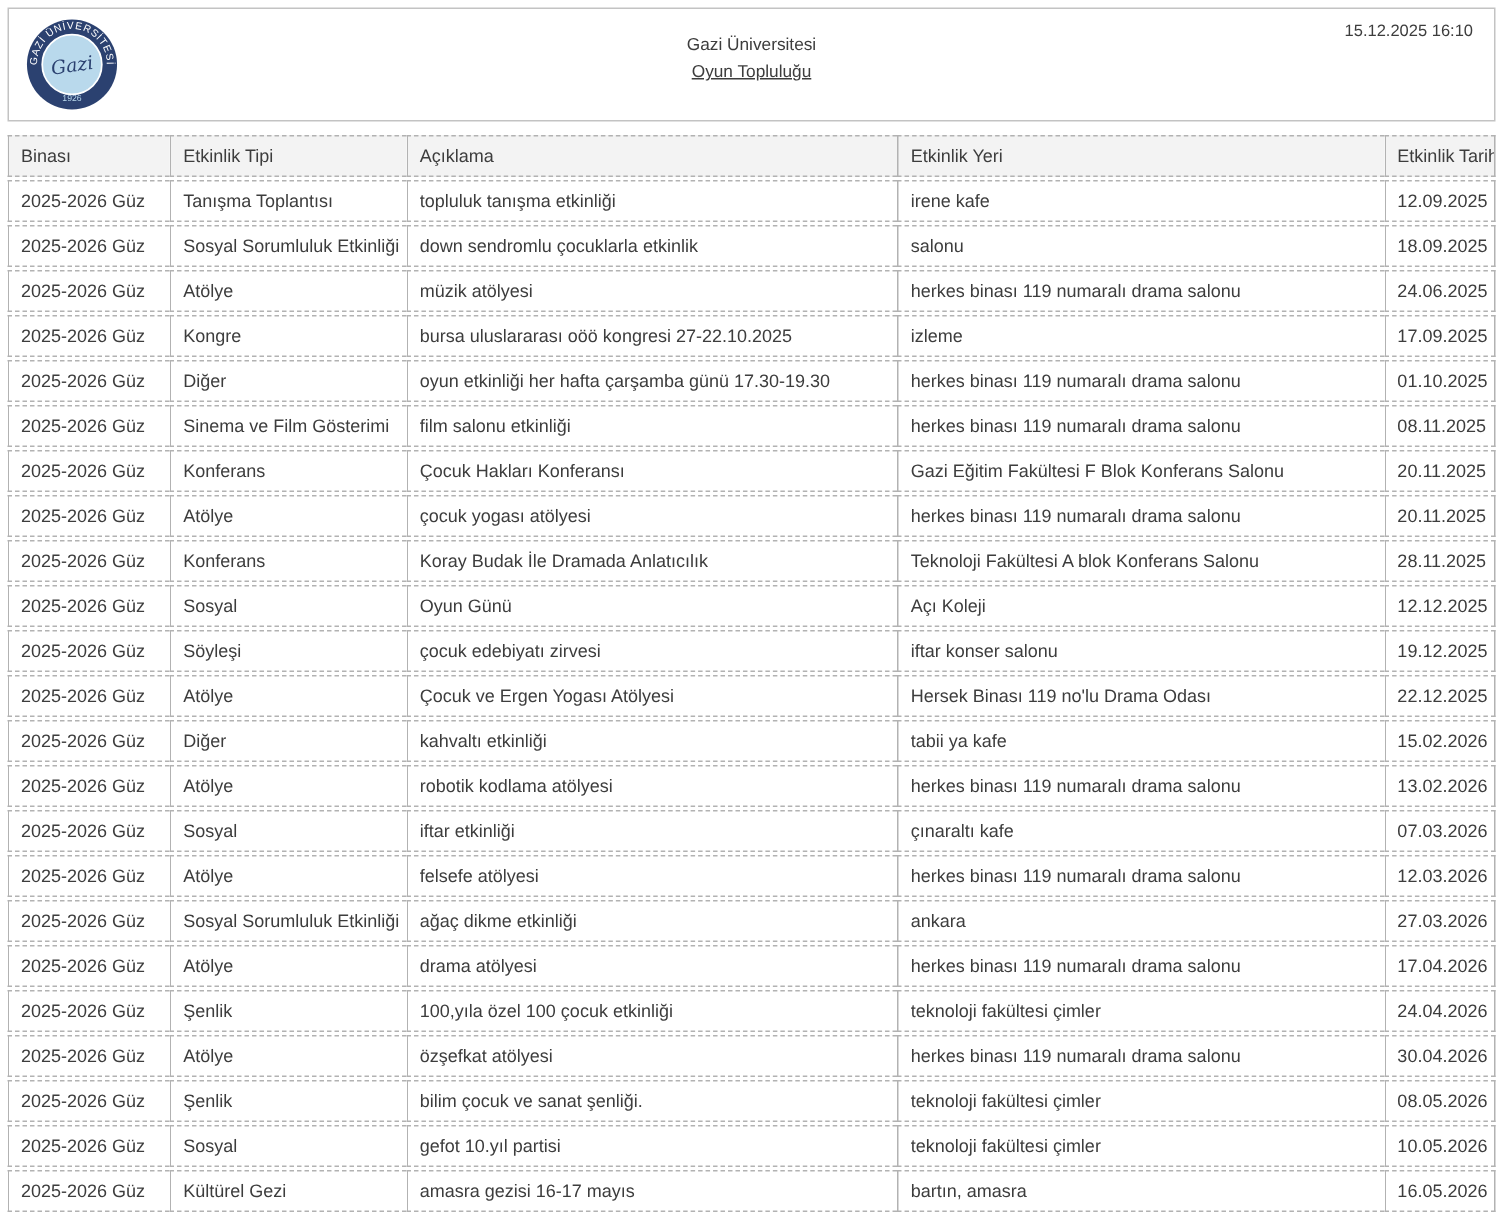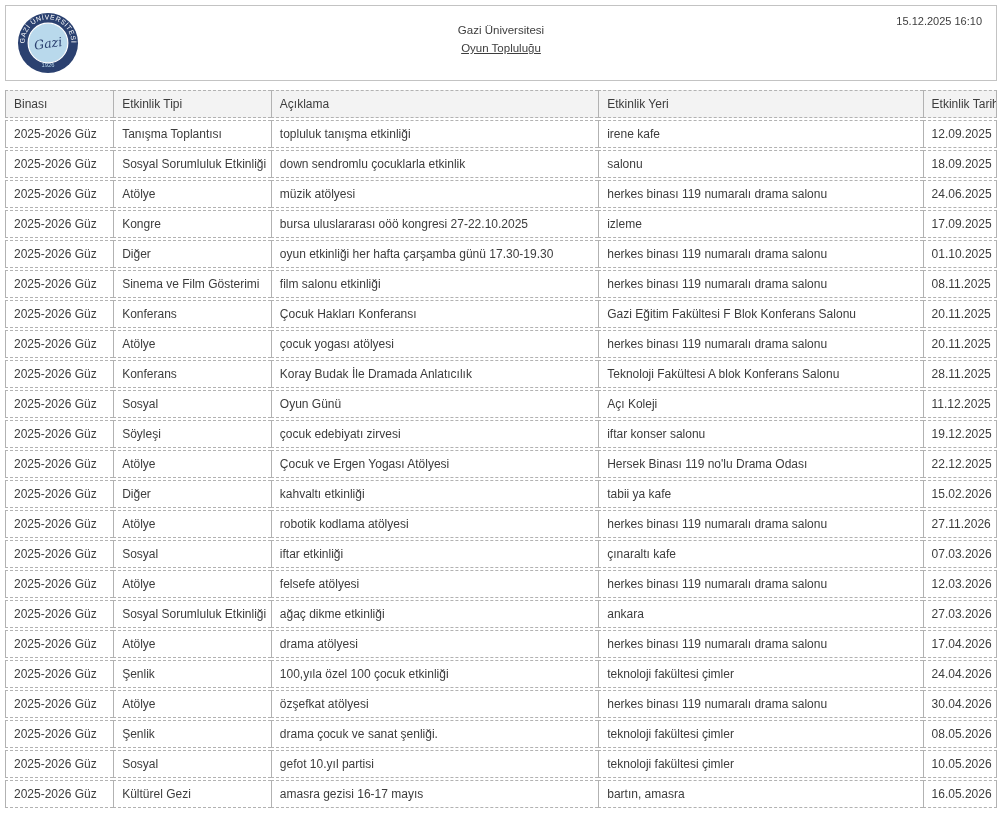--- a/index.html
+++ b/index.html
@@ -187,21 +187,21 @@
             <td>Konferans</td>
             <td>Koray Budak İle Dramada Anlatıcılık</td>
             <td>Teknoloji Fakültesi A blok Konferans Salonu</td>
             <td>28.11.2025</td>
           </tr>
           <tr>
             <td>2025-2026 Güz</td>
             <td>Sosyal</td>
             <td>Oyun Günü</td>
             <td>Açı Koleji</td>
-            <td>11.12.2025</td>
+            <td>12.12.2025</td>
           </tr>
           <tr>
             <td>2025-2026 Güz</td>
             <td>Söyleşi</td>
             <td>çocuk edebiyatı zirvesi</td>
             <td>iftar konser salonu</td>
             <td>19.12.2025</td>
           </tr>
           <tr>
             <td>2025-2026 Güz</td>
@@ -215,21 +215,21 @@
             <td>Diğer</td>
             <td>kahvaltı etkinliği</td>
             <td>tabii ya kafe</td>
             <td>15.02.2026</td>
           </tr>
           <tr>
             <td>2025-2026 Güz</td>
             <td>Atölye</td>
             <td>robotik kodlama atölyesi</td>
             <td>herkes binası 119 numaralı drama salonu</td>
-            <td>27.11.2026</td>
+            <td>13.02.2026</td>
           </tr>
           <tr>
             <td>2025-2026 Güz</td>
             <td>Sosyal</td>
             <td>iftar etkinliği</td>
             <td>çınaraltı kafe</td>
             <td>07.03.2026</td>
           </tr>
           <tr>
             <td>2025-2026 Güz</td>
@@ -262,21 +262,21 @@
           <tr>
             <td>2025-2026 Güz</td>
             <td>Atölye</td>
             <td>özşefkat atölyesi</td>
             <td>herkes binası 119 numaralı drama salonu</td>
             <td>30.04.2026</td>
           </tr>
           <tr>
             <td>2025-2026 Güz</td>
             <td>Şenlik</td>
-            <td>drama çocuk ve sanat şenliği.</td>
+            <td>bilim çocuk ve sanat şenliği.</td>
             <td>teknoloji fakültesi çimler</td>
             <td>08.05.2026</td>
           </tr>
           <tr>
             <td>2025-2026 Güz</td>
             <td>Sosyal</td>
             <td>gefot 10.yıl partisi</td>
             <td>teknoloji fakültesi çimler</td>
             <td>10.05.2026</td>
           </tr>

